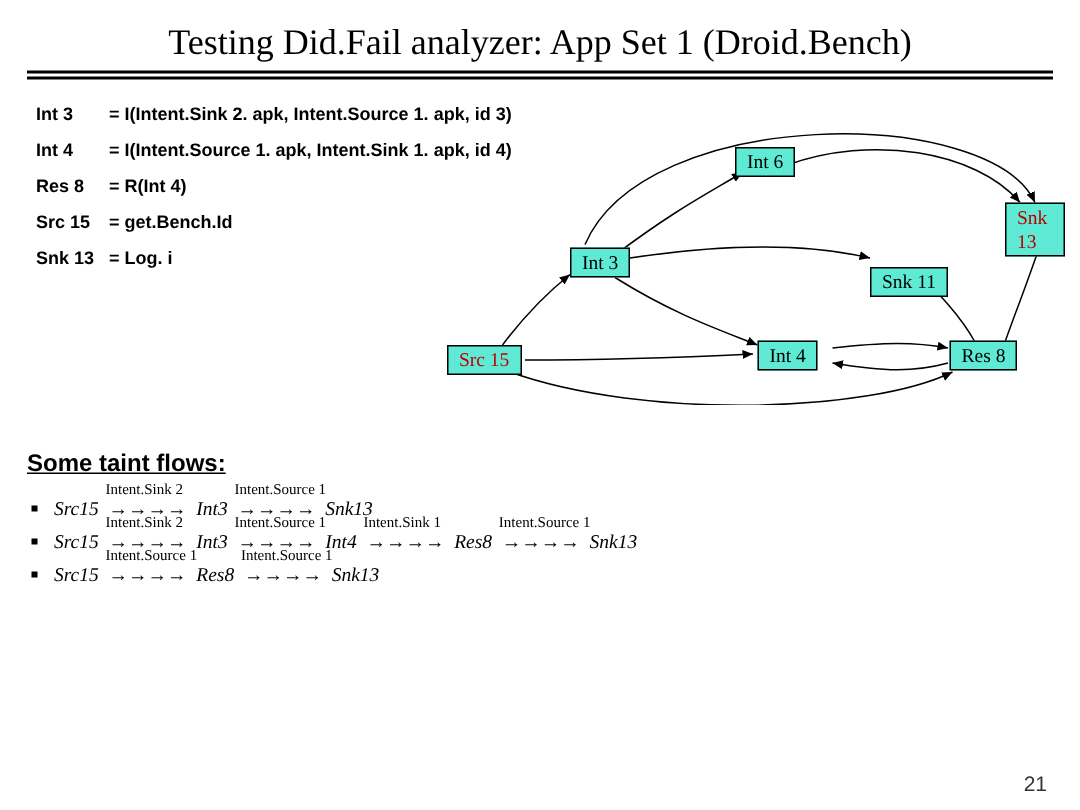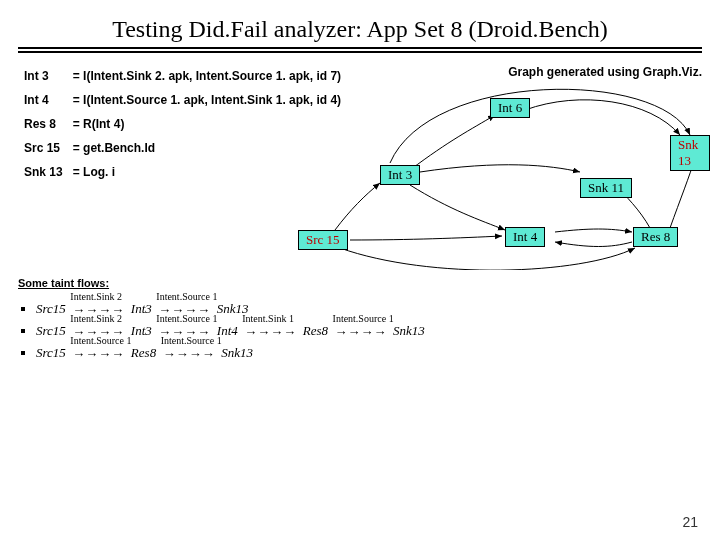--- a/index.html
+++ b/index.html
@@ -46,24 +46,24 @@
     position: absolute;
     border: 1px solid #000;
     font-family: "Times New Roman", serif;
     font-size: 13px;
     padding: 1px 7px;
     background: #5eead4;
   }
   .node.red { color: #b00; }
   .taint-heading {
     font-family: Verdana, sans-serif;
-    font-size: 11px;
+    font-size: 16px;
     font-weight: bold;
     text-decoration: underline;
-    margin-top: 92px;
+    margin-top: 116px;
     margin-bottom: 12px;
   }
   .flows {
     font-family: "Times New Roman", serif;
     font-size: 13px;
   }
   .flows li { list-style: square; margin: 6px 0 6px 18px; }
   .over { font-size: 10px; }
   .arrow { font-family: serif; }
   .pagenum {
@@ -79,29 +79,28 @@
     position: absolute;
     left: 0; top: 0;
     width: 430px;
     height: 190px;
     pointer-events: none;
   }
 </style>
 </head>
 <body>
 
-<div class="title">Testing Did.Fail analyzer: App Set 8 (Droid.Bench)</div>
+<div class="title">Testing Did.Fail analyzer: App Set 1 (Droid.Bench)</div>
 
 <div class="defs-block">
-  <div class="graph-caption">Graph generated using Graph.Viz.</div>
   <table class="defs">
     <tbody>
         <tr>
           <td>Int 3</td>
-          <td>= I(Intent.Sink 2. apk, Intent.Source 1. apk, id 7)</td>
+          <td>= I(Intent.Sink 2. apk, Intent.Source 1. apk, id 3)</td>
         </tr>
     <tr>
           <td>Int 4</td>
           <td>= I(Intent.Source 1. apk, Intent.Sink 1. apk, id 4)</td>
         </tr>
     <tr>
           <td>Res 8</td>
           <td>= R(Int 4)</td>
         </tr>
     <tr>

